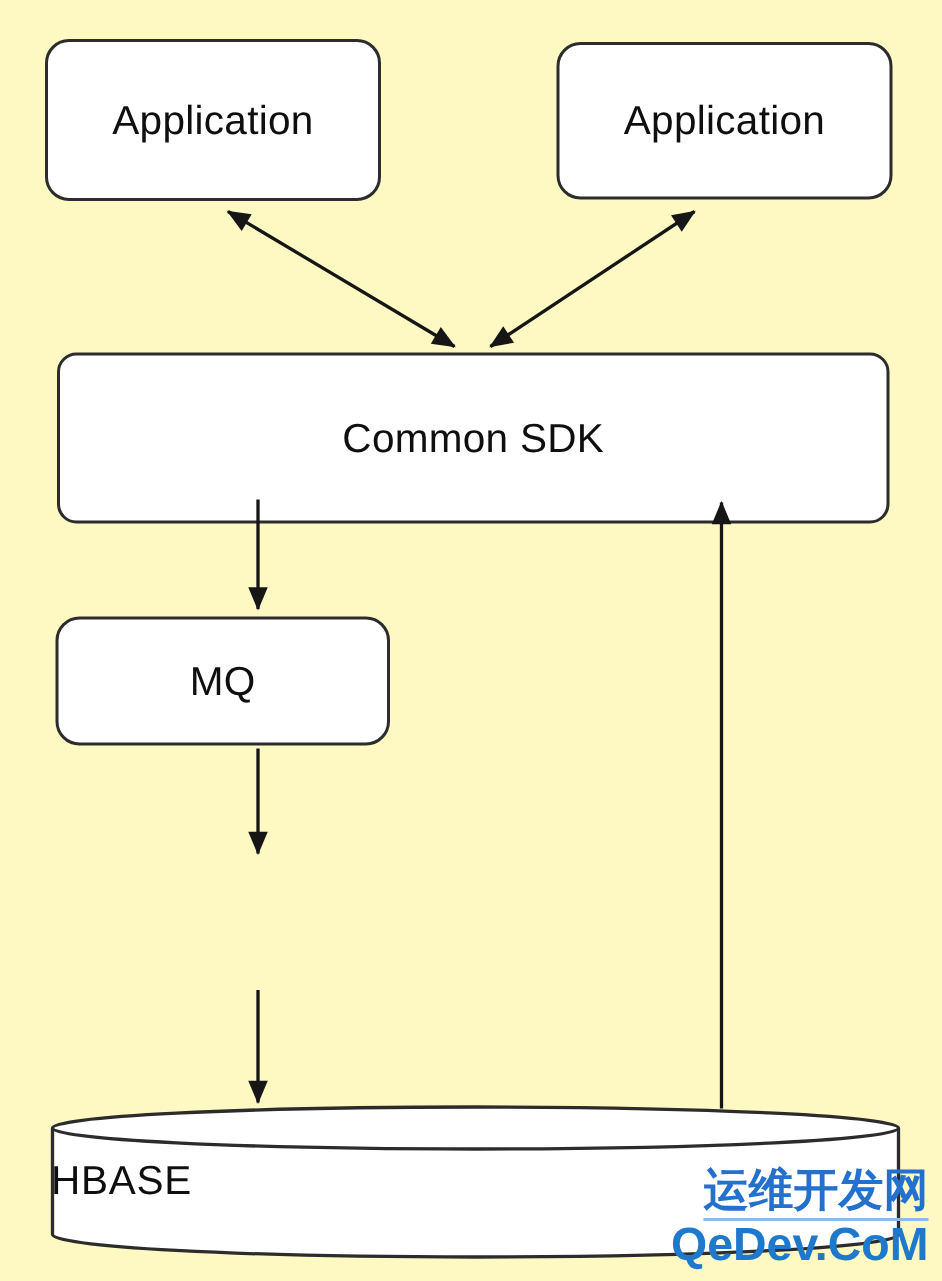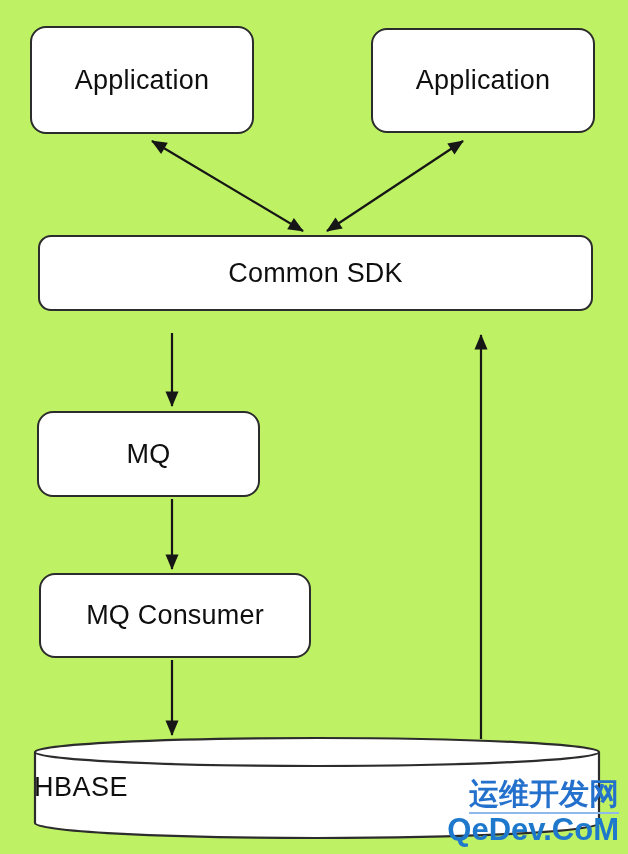--- a/index.html
+++ b/index.html
@@ -4,40 +4,40 @@
 <style>
   html, body {
     margin: 0;
     padding: 0;
     background: #ffffff;
   }
   #canvas {
     position: relative;
     width: 628px;
     height: 854px;
-    background: #bef264;
+    background: #fef9c3;
     overflow: hidden;
     font-family: "Liberation Sans", "DejaVu Sans", sans-serif;
   }
   .node {
     position: absolute;
     box-sizing: border-box;
     border: 2.5px solid #2c2c2c;
     border-radius: 16px;
     background: #ffffff;
     display: flex;
     align-items: center;
     justify-content: center;
     color: #0f0f0f;
     font-size: 27px;
     letter-spacing: 0.2px;
   }
   #node-app-left   { left: 30px;  top: 26px;  width: 224px; height: 108px; }
   #node-app-right  { left: 371px; top: 28px;  width: 224px; height: 105px; }
-  #node-sdk        { left: 38px;  top: 235px; width: 555px; height: 76px; border-radius: 13px; }
+  #node-sdk        { left: 38px;  top: 235px; width: 555px; height: 114px; border-radius: 13px; }
   #node-mq         { left: 37px;  top: 411px; width: 223px; height: 86px; }
   #node-mqc        { left: 39px;  top: 573px; width: 272px; height: 85px; }
   #connector-layer {
     position: absolute;
     left: 0; top: 0;
     width: 628px; height: 854px;
     pointer-events: none;
   }
   #hbase-label {
     position: absolute;
@@ -87,23 +87,20 @@
   </div>
 
   <div class="node" id="node-sdk">
     <span>Common SDK</span>
   </div>
 
   <div class="node" id="node-mq">
     <span>MQ</span>
   </div>
 
-  <div class="node" id="node-mqc">
-    <span>MQ Consumer</span>
-  </div>
 
   <svg id="connector-layer" viewBox="0 0 628 854" xmlns="http://www.w3.org/2000/svg">
     <defs>
       <marker id="ah" markerUnits="userSpaceOnUse" markerWidth="20" markerHeight="16" refX="15" refY="7" orient="auto">
         <path d="M0.5,0.5 L16,7 L0.5,13.5 Z" fill="#161616"></path>
       </marker>
       <marker id="ahs" markerUnits="userSpaceOnUse" markerWidth="20" markerHeight="16" refX="15" refY="7" orient="auto-start-reverse">
         <path d="M0.5,0.5 L16,7 L0.5,13.5 Z" fill="#161616"></path>
       </marker>
     </defs>

